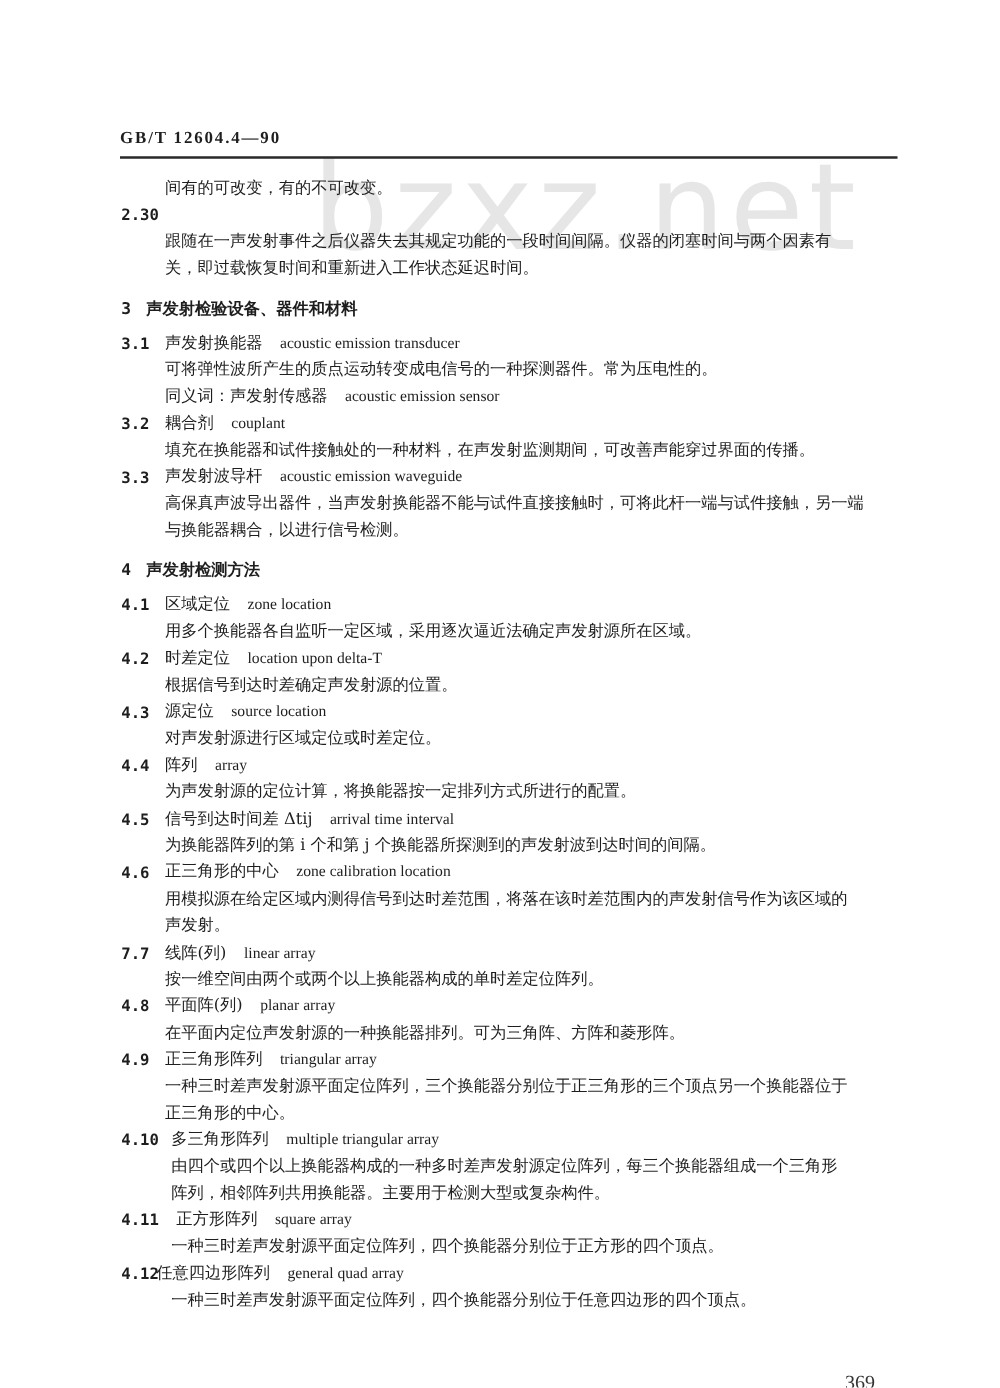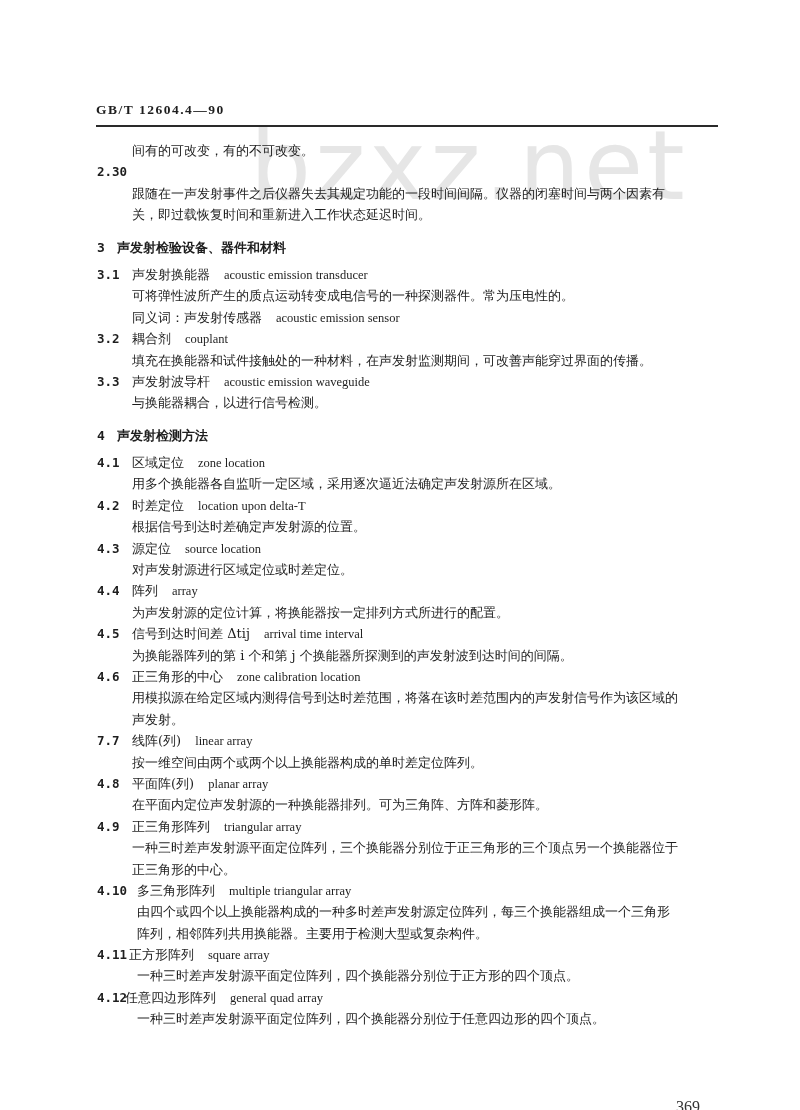--- a/index.html
+++ b/index.html
@@ -88,20 +88,23 @@
   </div>
   <div class="line">
       <span class="body-text">填充在换能器和试件接触处的一种材料，在声发射监测期间，可改善声能穿过界面的传播。</span>
     </div>
 
   <div class="line">
     <span class="num">3.3</span>
     <span class="term"><span>声发射波导杆</span><span class="term-en">acoustic emission waveguide</span></span>
   </div>
   <div class="line">
+      <span class="body-text">高保真声波导出器件，当声发射换能器不能与试件直接接触时，可将此杆一端与试件接触，另一端</span>
+    </div>
+  <div class="line">
       <span class="body-text">与换能器耦合，以进行信号检测。</span>
     </div>
 
   <div class="gap"></div>
 
   <div class="line section-title">
     <span class="snum">4</span><span>声发射检测方法</span>
   </div>
   <div class="gap" style="height:6px"></div>
 
@@ -189,21 +192,21 @@
   </div>
   <div class="line">
       <span class="body-text" style="left:40px">由四个或四个以上换能器构成的一种多时差声发射源定位阵列，每三个换能器组成一个三角形</span>
     </div>
   <div class="line">
       <span class="body-text" style="left:40px">阵列，相邻阵列共用换能器。主要用于检测大型或复杂构件。</span>
     </div>
 
   <div class="line">
     <span class="num">4.11</span>
-    <span class="term" style="left:32px"><span>正方形阵列</span><span class="term-en">square array</span></span>
+    <span class="term" style="left:44px"><span>正方形阵列</span><span class="term-en">square array</span></span>
   </div>
   <div class="line">
       <span class="body-text" style="left:40px">一种三时差声发射源平面定位阵列，四个换能器分别位于正方形的四个顶点。</span>
     </div>
 
   <div class="line">
     <span class="num">4.12</span>
     <span class="term" style="left:28px"><span>任意四边形阵列</span><span class="term-en">general quad array</span></span>
   </div>
   <div class="line">

